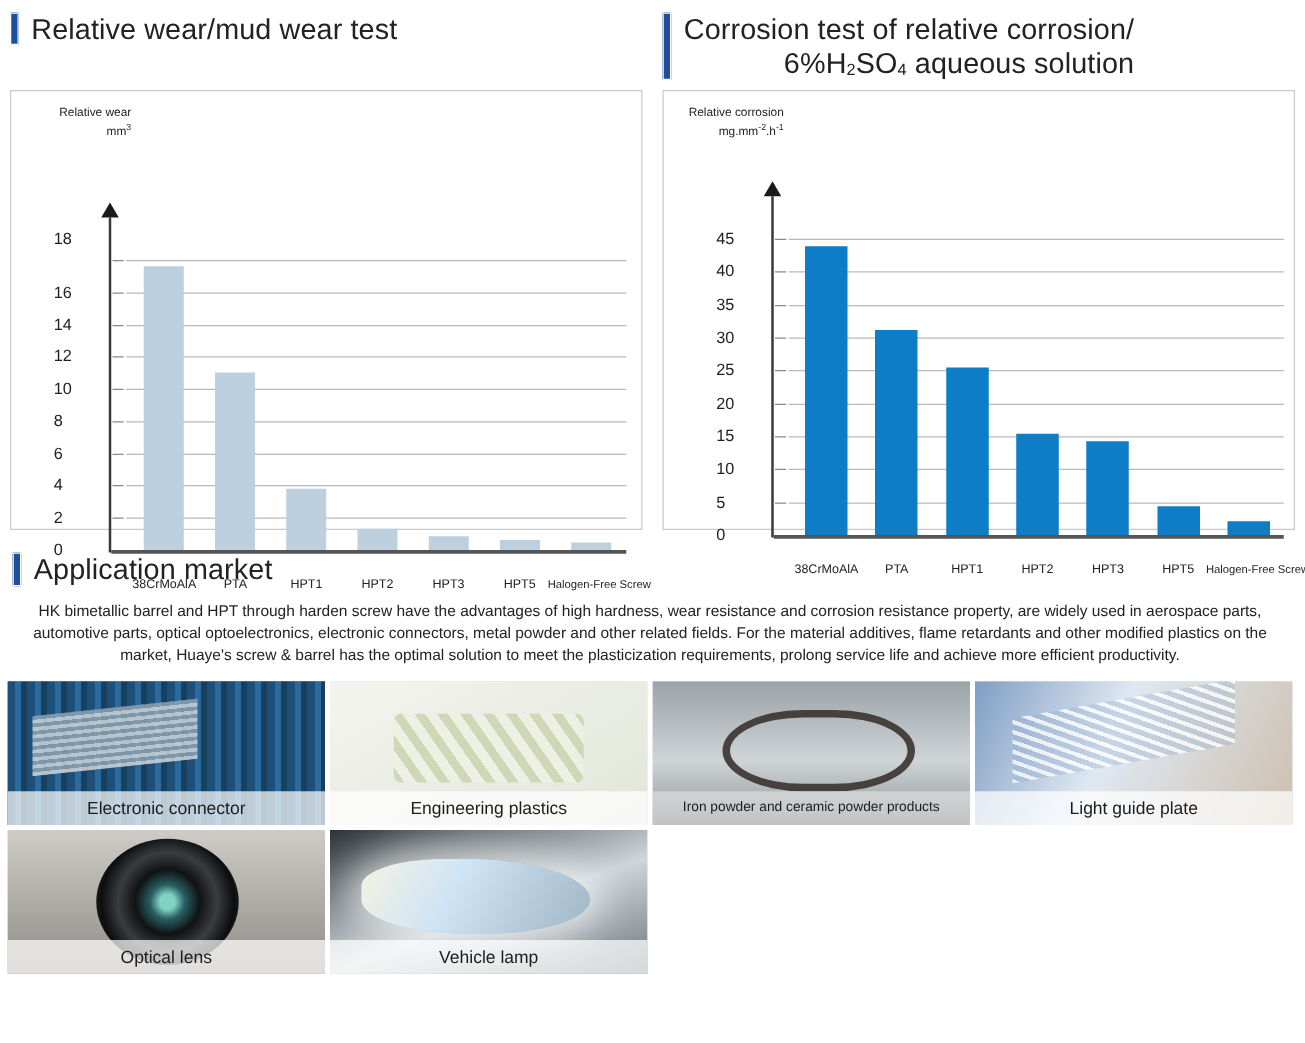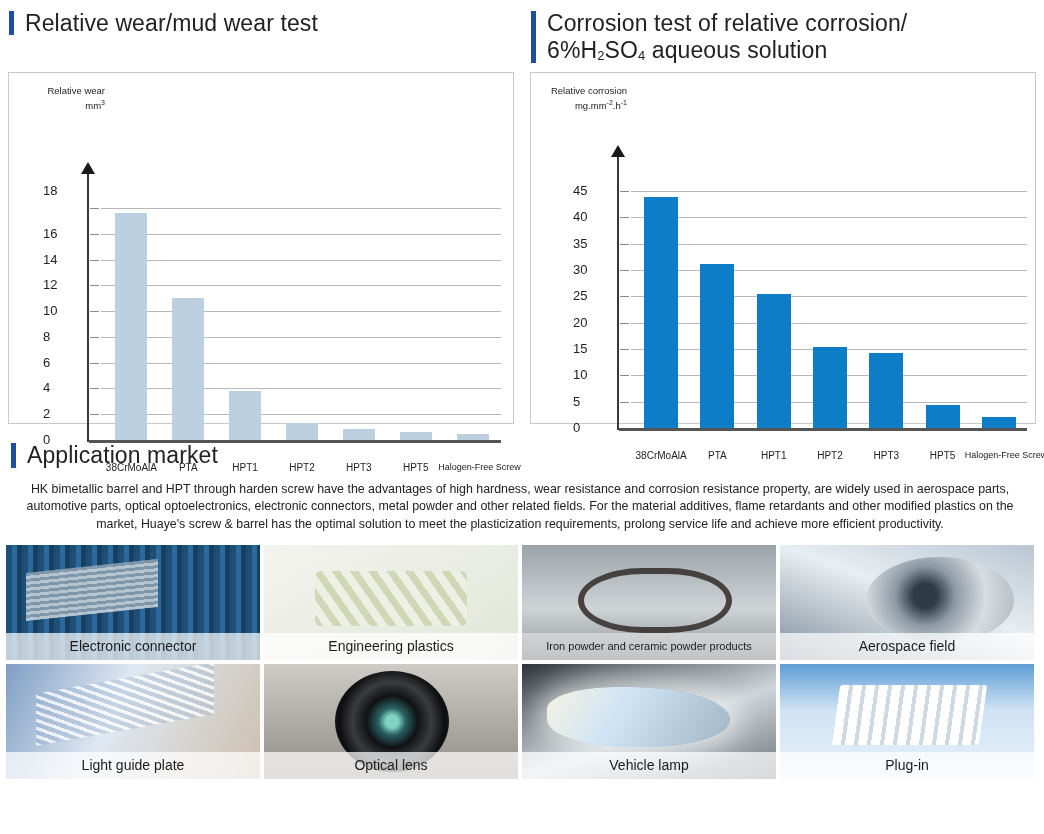--- a/index.html
+++ b/index.html
@@ -12,21 +12,21 @@
   .accent-bar{
     width:7px;background:#1f4e9c;border-radius:1px;flex:none;
     box-shadow:0 0 0 1px #ffffff inset;
   }
   .heading-text{font-size:23px;line-height:27px;color:#222;font-weight:400;letter-spacing:.1px;}
   .heading-text sub{font-size:13px;vertical-align:-2px;}
 
   
   .charts-row{display:flex;gap:16px;padding:10px 8px 0 8px;box-sizing:border-box;width:1044px;}
   .chart-col{width:506px;}
-  .chart-head{height:62px;}
+  .chart-head{height:62px;text-align:right;}
   .chart-panel{
     border:1px solid #c9c9c9;background:#fff;height:352px;box-sizing:border-box;
     position:relative;
   }
   .axis-title{
     position:absolute;left:8px;top:12px;font-size:9.5px;line-height:12px;color:#222;
     text-align:right;width:88px;
   }
   .axis-title sup{font-size:7px;}
   .plot{position:absolute;left:0;top:0;right:0;bottom:0;}
@@ -239,32 +239,24 @@
     </div>
     <div class="tile">
       <div class="art art-plastic"></div>
       <div class="cap">Engineering plastics</div>
     </div>
     <div class="tile">
       <div class="art art-powder"></div>
       <div class="cap tight dark">Iron powder and ceramic powder products</div>
     </div>
     <div class="tile">
-      <div class="art art-aero"></div>
-      <div class="cap">Aerospace field</div>
-    </div>
-    <div class="tile">
       <div class="art art-lgp"></div>
       <div class="cap">Light guide plate</div>
     </div>
     <div class="tile">
       <div class="art art-lens"></div>
       <div class="cap">Optical lens</div>
     </div>
     <div class="tile">
       <div class="art art-lamp"></div>
       <div class="cap">Vehicle lamp</div>
     </div>
-    <div class="tile">
-      <div class="art art-plug"></div>
-      <div class="cap">Plug-in</div>
-    </div>
   </div>
 
 </body></html>

